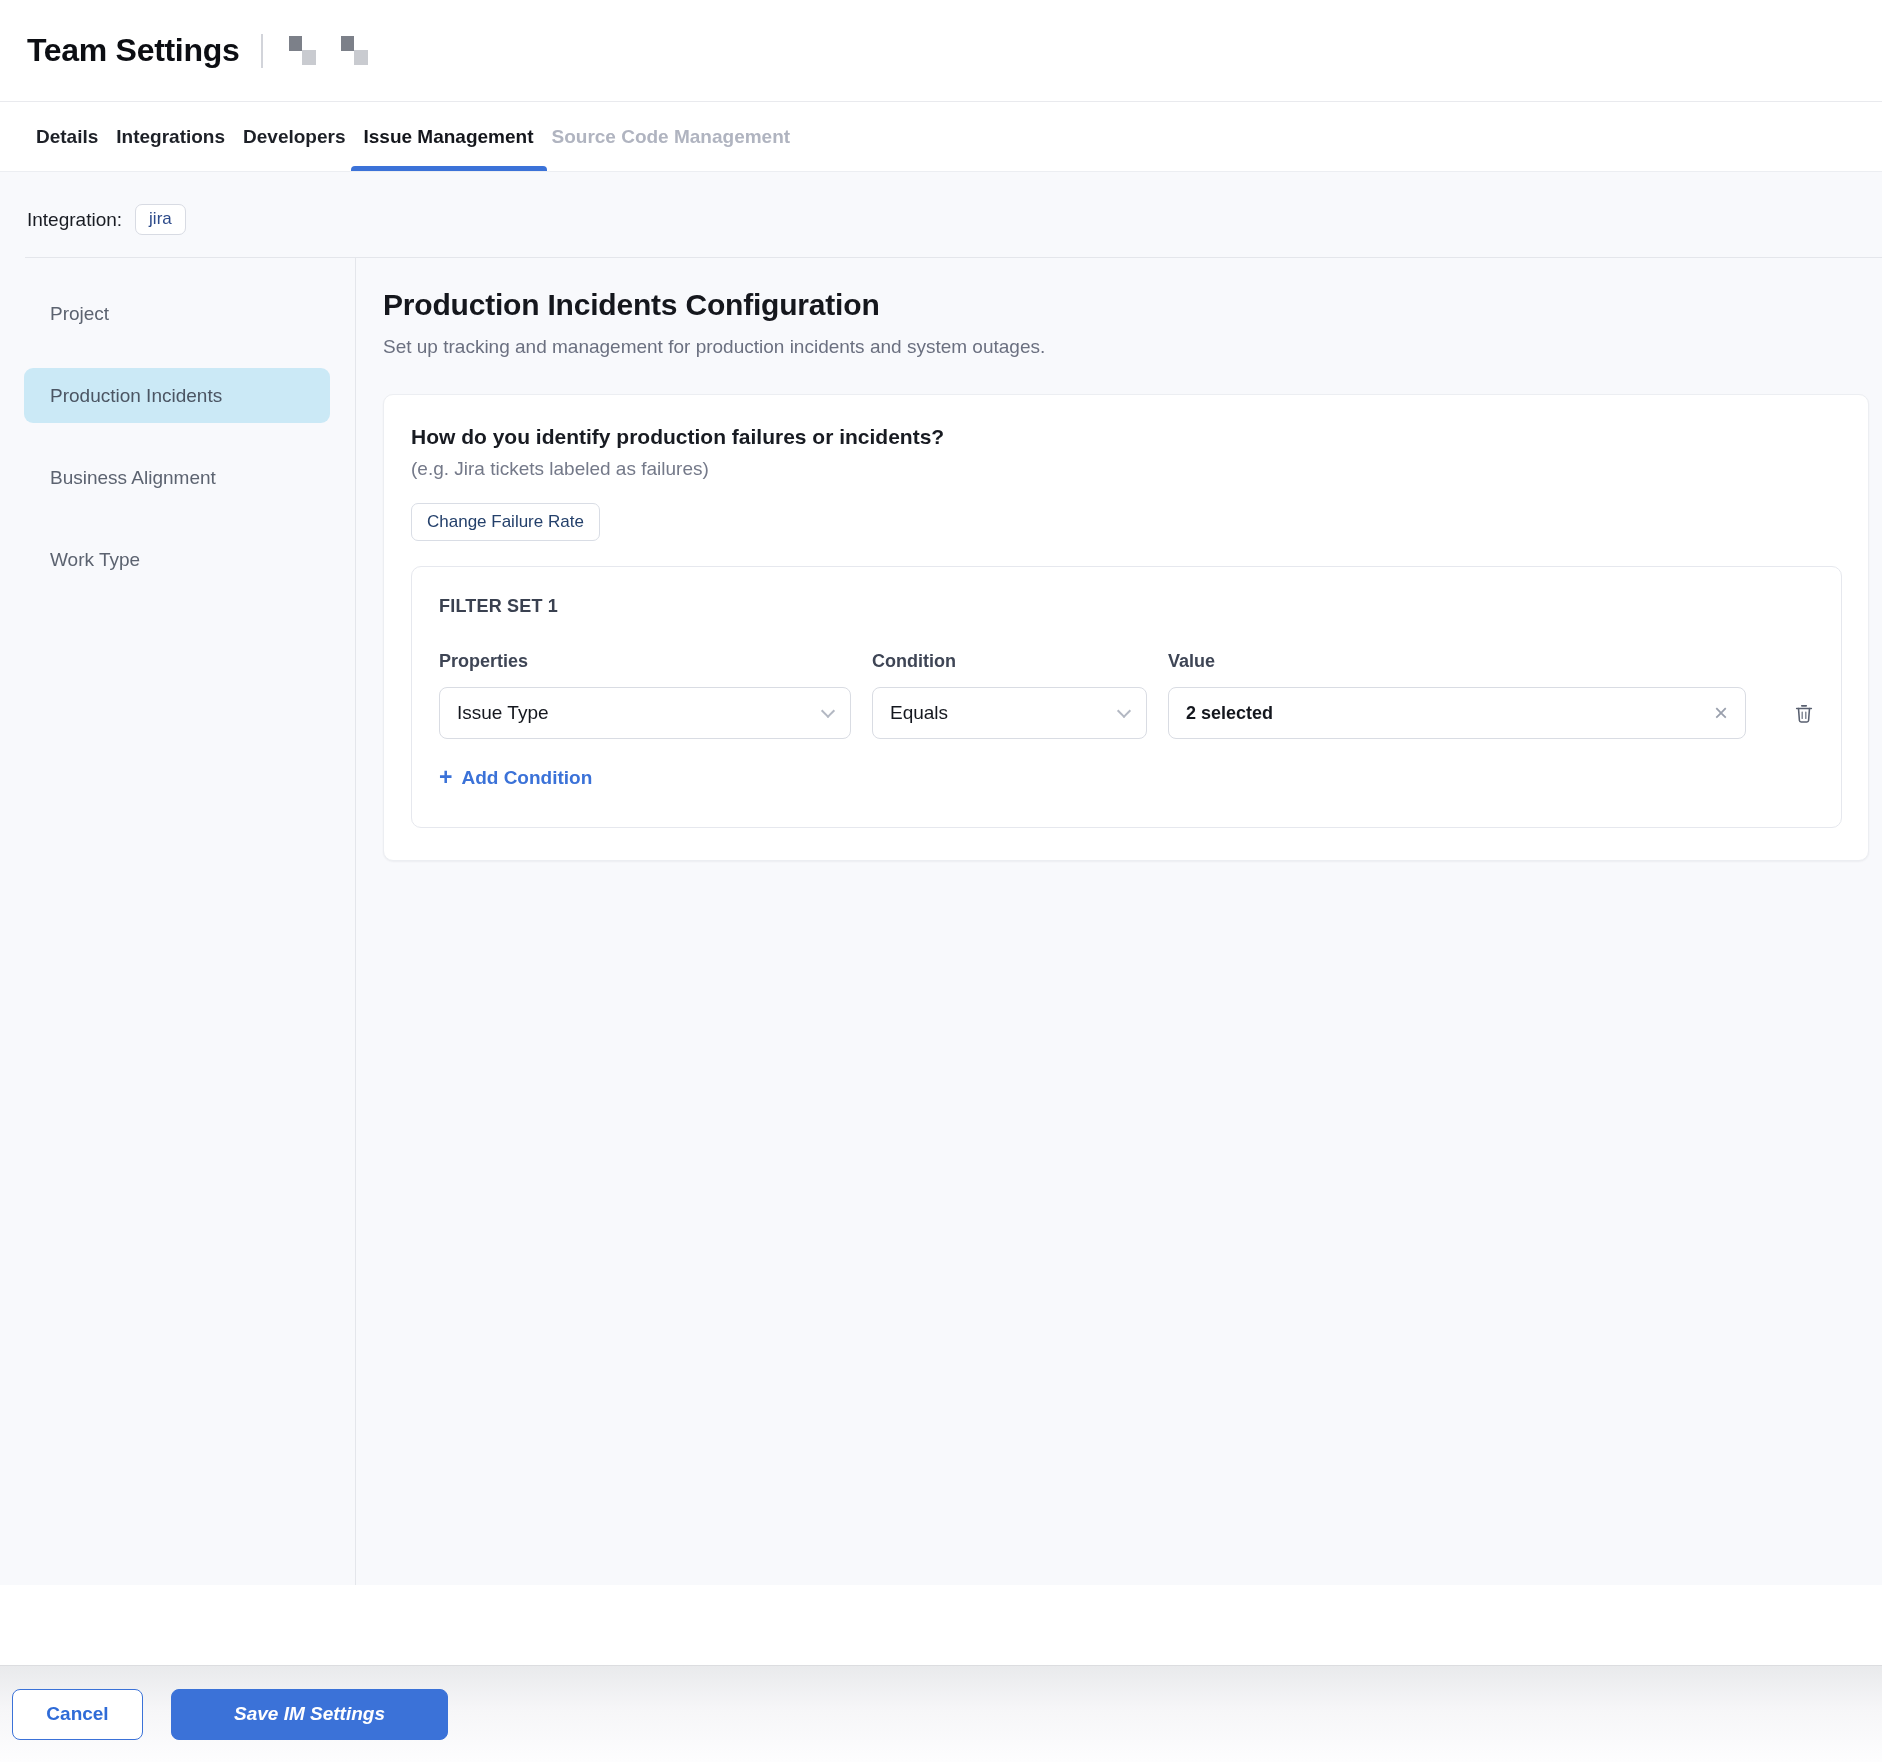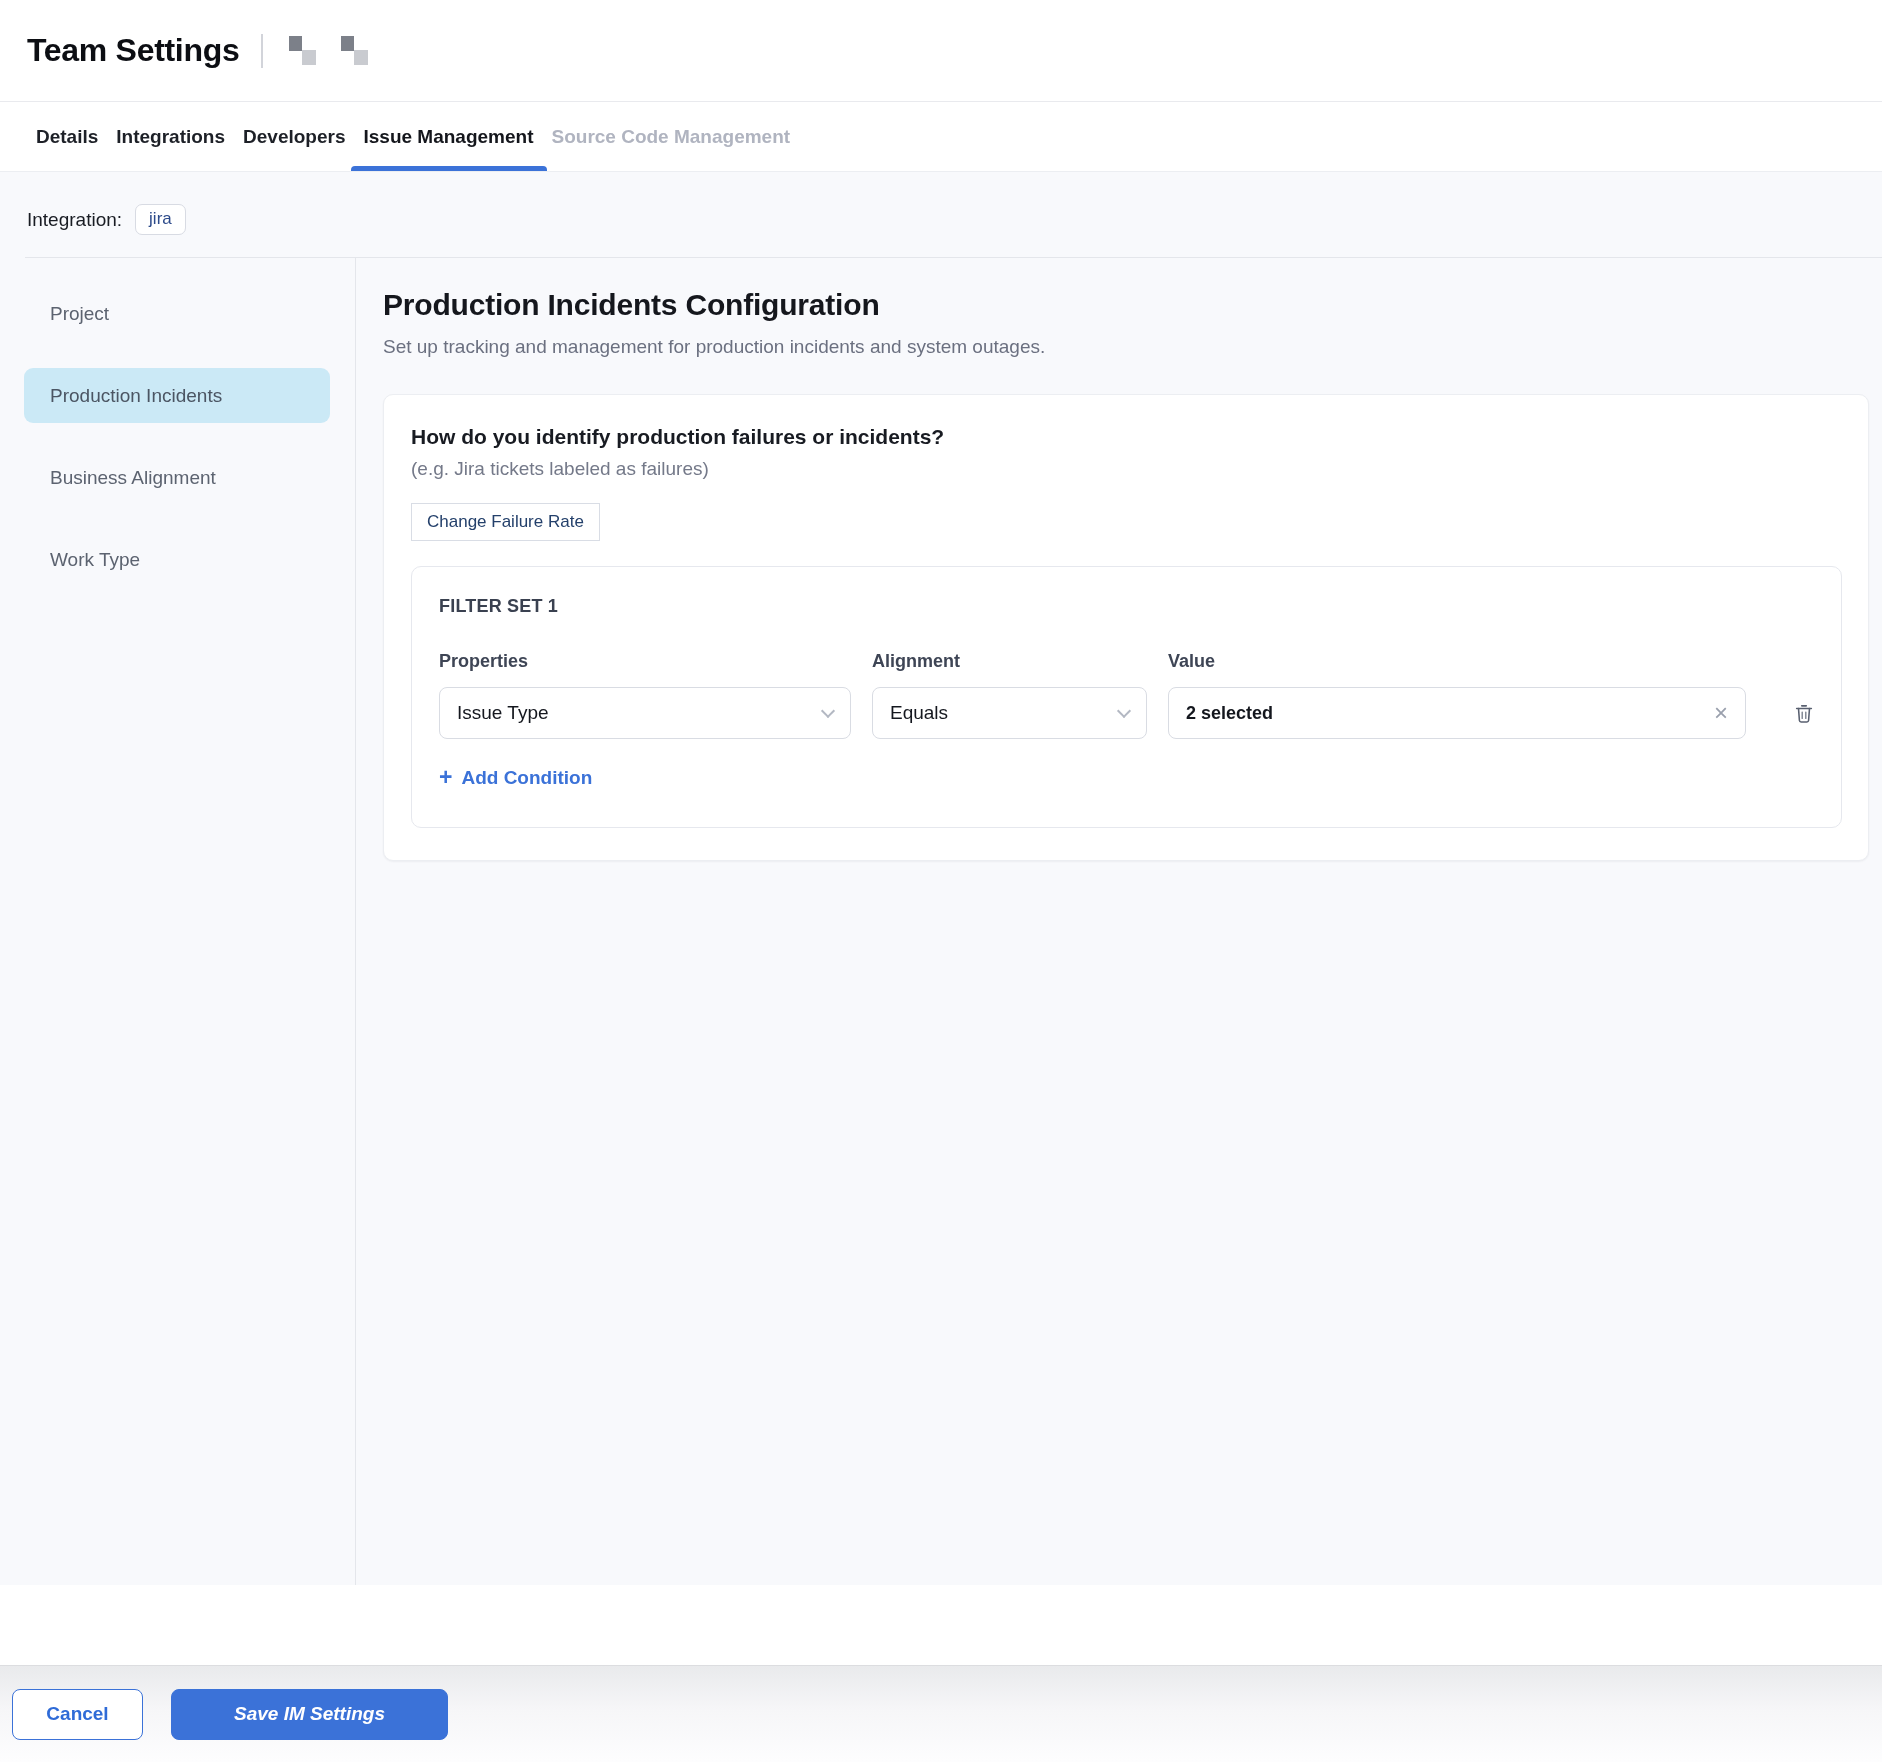--- a/index.html
+++ b/index.html
@@ -35,21 +35,21 @@
   .side-item.selected { background:#cbe9f6; color:#4b5563; }
 
   
   .main { flex:1; padding:30px 20px 0 27px; }
   .main-title { font-size:30px; font-weight:700; color:#15171d; letter-spacing:-0.2px; }
   .main-subtitle { margin-top:14px; font-size:19px; color:#6b7080; }
 
   .card { margin-top:36px; background:#fff; border:1px solid #eceef2; border-radius:10px; box-shadow:0 1px 2px rgba(16,24,40,0.05); padding:30px 26px 32px 27px; }
   .question { font-size:21px; font-weight:700; color:#181b22; }
   .hint { margin-top:9px; font-size:19px; color:#747989; }
-  .chip { display:inline-block; margin-top:23px; padding:8px 15px; border:1px solid #d9dde5; border-radius:0; background:#fff; font-size:17px; font-weight:500; color:#24406b; cursor:pointer; }
+  .chip { display:inline-block; margin-top:23px; padding:8px 15px; border:1px solid #d9dde5; border-radius:7px; background:#fff; font-size:17px; font-weight:500; color:#24406b; cursor:pointer; }
 
   .filter-box { margin-top:25px; border:1px solid #e6e8ee; border-radius:10px; padding:29px 26px 38px 27px; }
   .fs-title { font-size:18px; font-weight:700; color:#3a4150; letter-spacing:0.2px; }
   .fs-grid { margin-top:34px; display:grid; grid-template-columns:412px 275px 578px 1fr; column-gap:21px; align-items:center; }
   .col-label { font-size:18px; font-weight:600; color:#3e4555; margin-bottom:15px; }
   .control { height:52px; background:#fff; border:1px solid #d9dce3; border-radius:8px; display:flex; align-items:center; justify-content:space-between; padding:0 17px; font-size:19px; color:#14171e; cursor:pointer; }
   .chev { width:10px; height:10px; border-right:2px solid #b3b8c3; border-bottom:2px solid #b3b8c3; transform:rotate(45deg); margin-top:-5px; flex:0 0 auto; }
   .value-text { font-weight:600; font-size:18px; }
   .clear-x { font-size:24px; line-height:1; color:#9aa0ad; cursor:pointer; font-weight:400; }
   .trash-btn { justify-self:start; margin-left:26px; background:none; border:none; cursor:pointer; color:#596070; display:flex; align-items:center; }
@@ -112,21 +112,21 @@
         <div class="card">
           <div class="question">How do you identify production failures or incidents?</div>
           <div class="hint">(e.g. Jira tickets labeled as failures)</div>
           <div class="chip">Change Failure Rate</div>
 
           <div class="filter-box">
             <div class="fs-title">FILTER SET 1</div>
 
             <div class="fs-grid">
               <div class="col-label">Properties</div>
-              <div class="col-label">Alignment</div>
+              <div class="col-label">Condition</div>
               <div class="col-label">Value</div>
               <div></div>
 
               <div class="control">
                 <span>Issue Type</span>
                 <span class="chev"></span>
               </div>
               <div class="control">
                 <span>Equals</span>
                 <span class="chev"></span>

